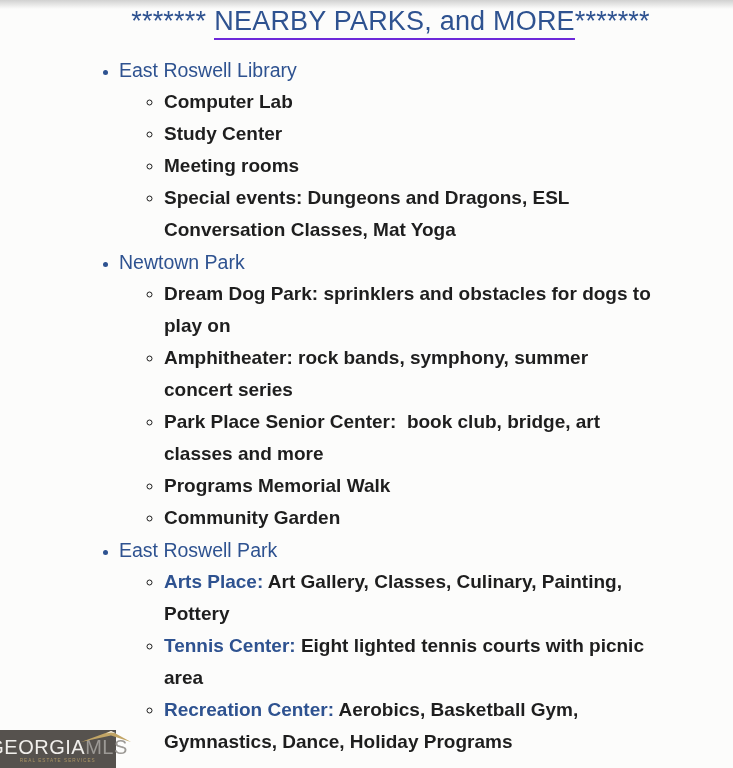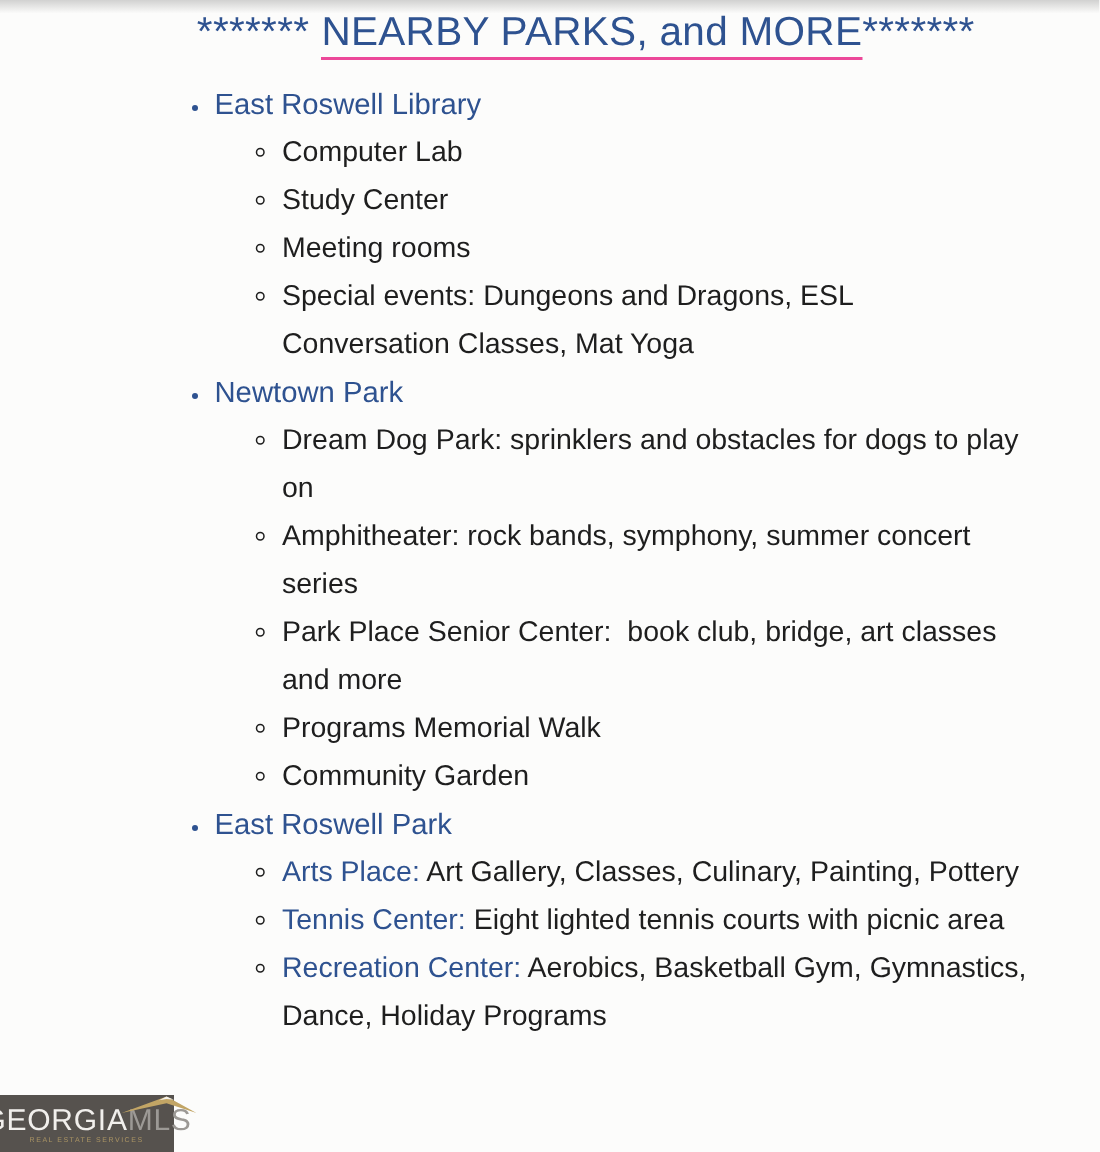--- a/index.html
+++ b/index.html
@@ -20,46 +20,46 @@
     padding-left:48px;
     text-align:center;
     font-size:27px;
     line-height:36px;
     color:#2e5290;
     letter-spacing:0.2px;
     white-space:nowrap;
   }
   .title .stars-left{margin-right:0.30em;}
   .title .title-main{
-    border-bottom:2px solid #ec4899;
+    border-bottom:2px solid #6d28d9;
     padding-bottom:2px;
   }
   ul.lv1{
     margin:15px 0 0 0;
     padding:0 0 0 119px;
     list-style:disc;
   }
   ul.lv1 > li{
     color:#2e5290;
     font-size:19.5px;
     line-height:32px;
-    margin-left:24px;
   }
   ul.lv1 > li::marker{
     color:#2e5290;
     font-size:16px;
   }
   .l1label{
     display:inline-block;
     color:#2e5290;
   }
   ul.lv2{
     margin:0;
     padding:0 0 0 45px;
     list-style:circle;
+    font-weight:bold;
   }
   ul.lv2 > li{
     color:#1e1e1e;
     font-size:19px;
     line-height:32px;
     max-width:497px;
   }
   ul.lv2 > li::marker{
     color:#1e1e1e;
     font-size:17px;

